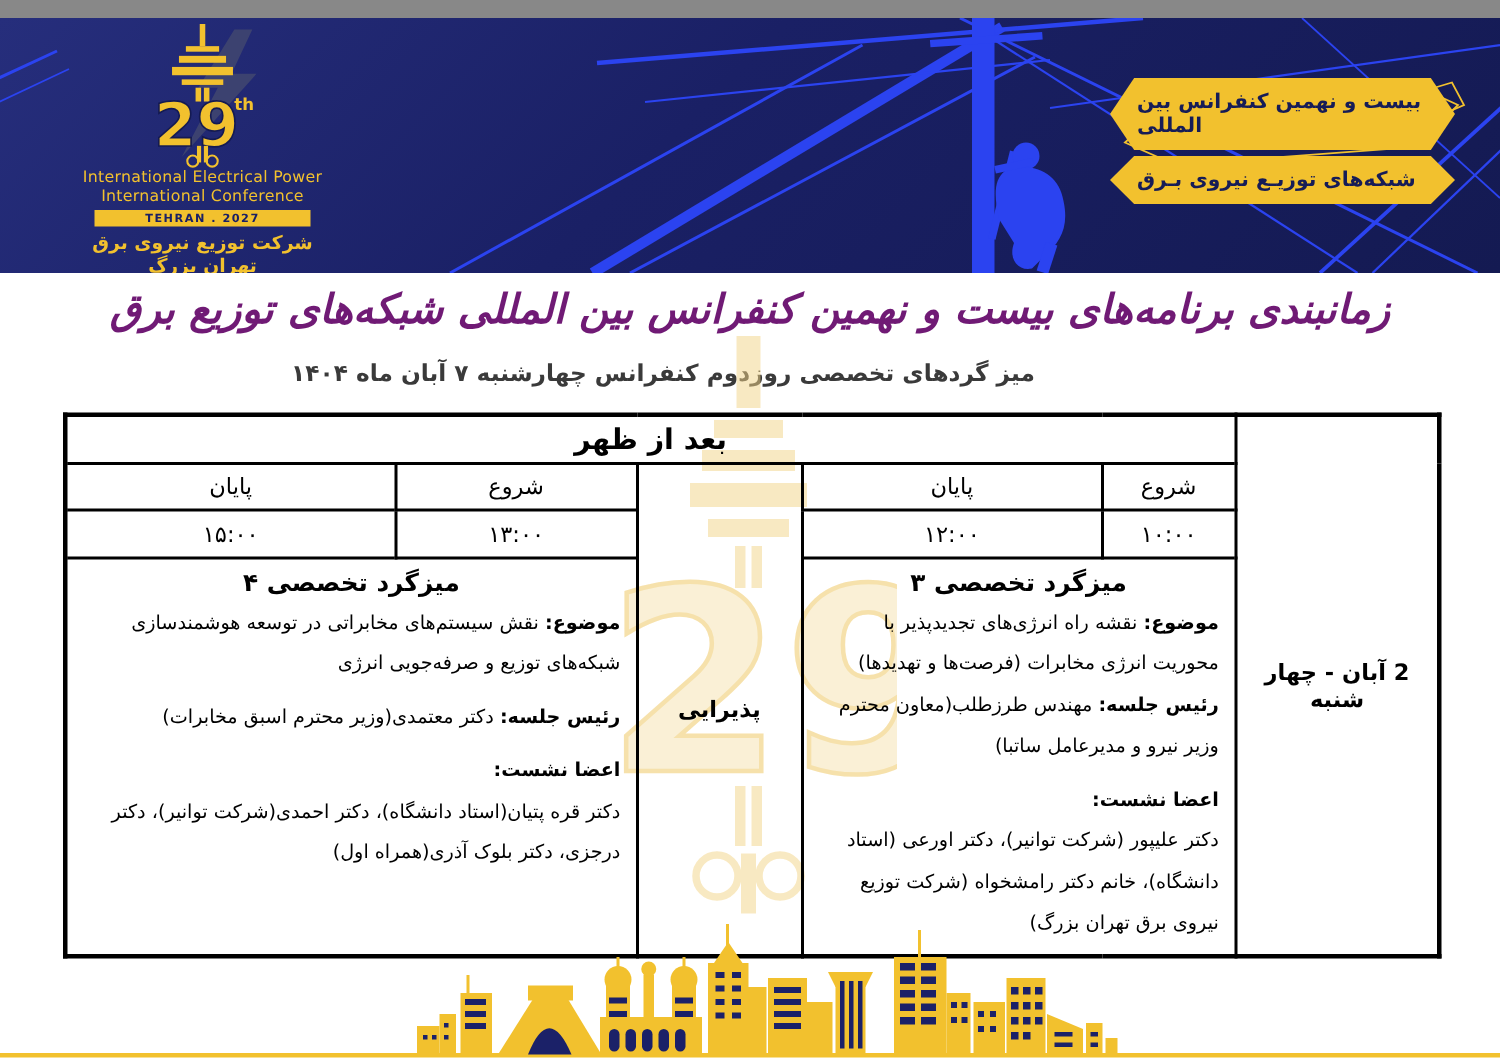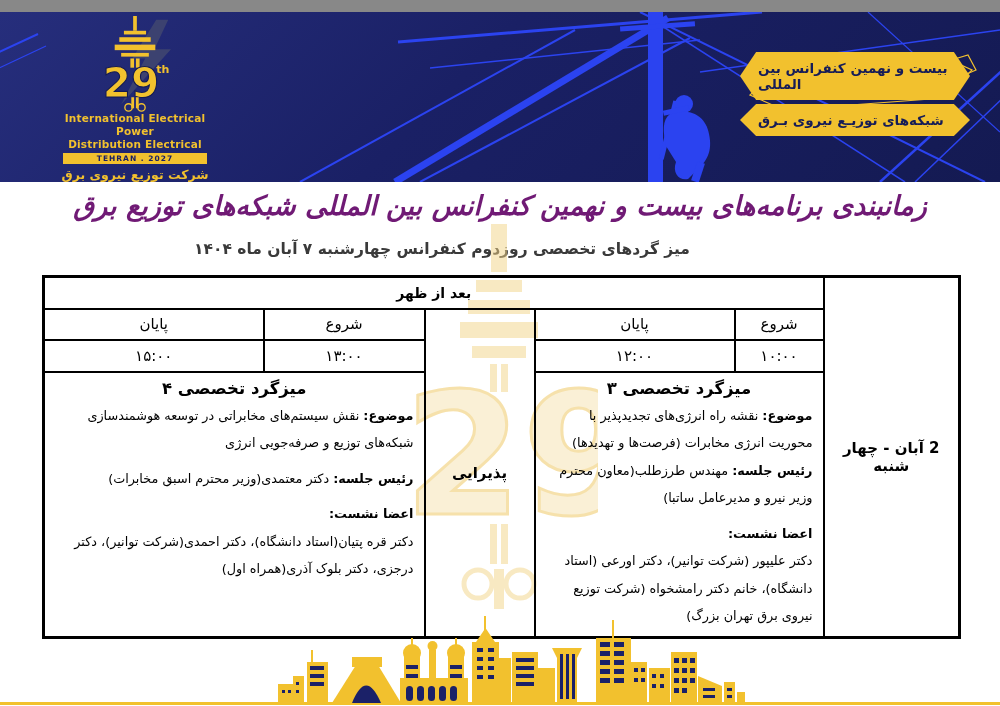--- a/index.html
+++ b/index.html
@@ -10,21 +10,21 @@
   }
   
   .hero {
     position:absolute; left:0; top:0; width:1000px; height:170px;
     background:linear-gradient(135deg,#262e7c 0%, #1a2065 45%, #141a52 100%);
     overflow:hidden;
   }
   .hero-art { position:absolute; left:0; top:0; }
   .logo-box { position:absolute; left:55px; top:4px; width:160px; text-align:center; }
   .logo-svg { display:block; margin:0 auto; }
-  .logo-l1 { color:#f2c12e; font-weight:bold; font-size:10.5px; line-height:1.25; letter-spacing:.2px; }
+  .logo-l1 { color:#f2c12e; font-weight:normal; font-size:10.5px; line-height:1.25; letter-spacing:.2px; }
   .logo-band {
     background:#f2c12e; color:#1a2065; font-weight:bold; font-size:7.5px;
     margin:2px 8px 0 8px; padding:1px 0; letter-spacing:1px;
   }
   .logo-callig { color:#f2c12e; font-weight:bold; font-size:12.5px; margin-top:3px; direction:rtl; }
   .banners { position:absolute; right:30px; top:40px; width:230px; }
   .banner-outline { position:absolute; right:-12px; top:-2px; }
   .banner {
     position:relative; background:#f2c12e; color:#161c57; font-weight:bold;
     font-size:13.5px; text-align:left; direction:rtl;
@@ -46,21 +46,21 @@
   
   .sched-wrap { position:absolute; left:42px; top:263px; }
   table.sched {
     border-collapse:collapse; table-layout:fixed; direction:rtl;
     width:916px; height:332px; background:transparent;
     font-family:"DejaVu Sans", sans-serif;
   }
   table.sched td { border:2px solid #000; color:#000; }
   table.sched { border:3px solid #000; }
   .cell-center { text-align:center; vertical-align:middle; }
-  .period-cell { font-size:14px; font-weight:bold; }
+  .period-cell { font-size:19px; font-weight:bold; }
   .hdr-cell   { font-size:15px; font-weight:normal; }
   .time-cell  { font-size:15px; font-weight:normal; }
   .day-cell   { font-size:15px; font-weight:bold; }
   .break-cell { font-size:15px; font-weight:bold; background:transparent; }
   .panel-cell { vertical-align:top; padding:4px 10px 6px 10px; }
   .panel-title { text-align:center; font-weight:bold; font-size:16.5px; margin:2px 0 4px 0; }
   .panel-body { font-size:12.8px; line-height:2.15; text-align:right; }
   .panel-sec  { margin-top:8px; }
   .lbl { font-weight:bold; }
   
@@ -118,21 +118,21 @@
         <text x="30" y="88" font-size="44" font-weight="bold" fill="#f2c12e" stroke="#141a52" stroke-width="1.2" font-family="DejaVu Sans, sans-serif">29</text>
         <text x="88" y="62" font-size="12" font-weight="bold" fill="#f2c12e" font-family="DejaVu Sans, sans-serif">th</text>
         <g fill="#f2c12e">
           <rect x="61" y="88" width="3" height="12"></rect>
           <rect x="66" y="88" width="3" height="12"></rect>
           <circle cx="58" cy="99" r="4" fill="none" stroke="#f2c12e" stroke-width="1.5"></circle>
           <circle cx="72" cy="99" r="4" fill="none" stroke="#f2c12e" stroke-width="1.5"></circle>
         </g>
       </svg>
       <div class="logo-l1">International Electrical Power</div>
-      <div class="logo-l1">Distribution Electrical</div>
+      <div class="logo-l1">International Conference</div>
       <div class="logo-band">TEHRAN . 2027</div>
       <div class="logo-callig">شرکت توزیع نیروی برق تهران بزرگ</div>
     </div>
 
     <div class="banners">
       <svg class="banner-outline" width="250" height="70" viewBox="0 0 250 70">
         <polygon points="18,45 50,16 205,4 240,20 212,48 52,60" fill="none" stroke="#f2c12e" stroke-width="1.2"></polygon>
         <polygon points="206,14 236,5 244,20 216,32" fill="none" stroke="#f2c12e" stroke-width="1.2"></polygon>
       </svg>
       <div class="banner">بیست و نهمین کنفرانس بین المللی</div>

